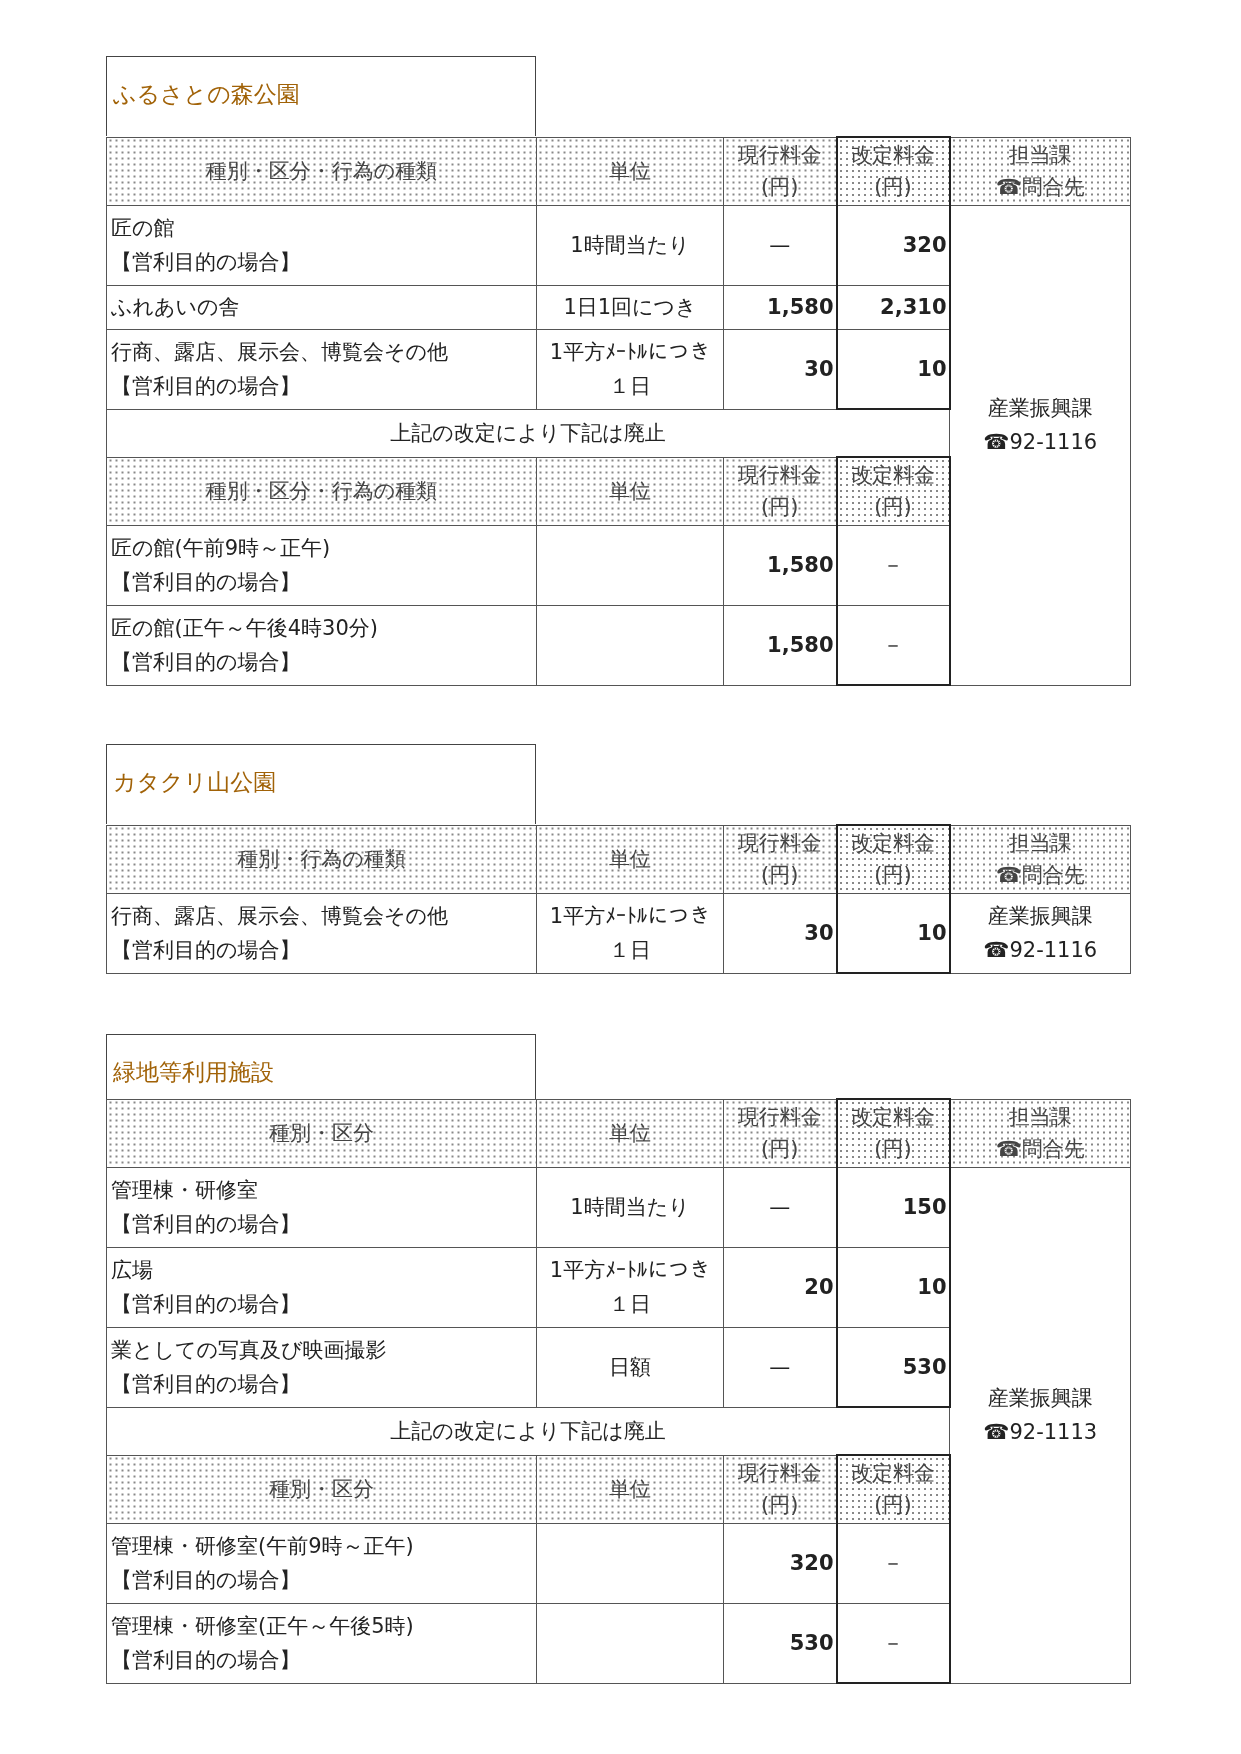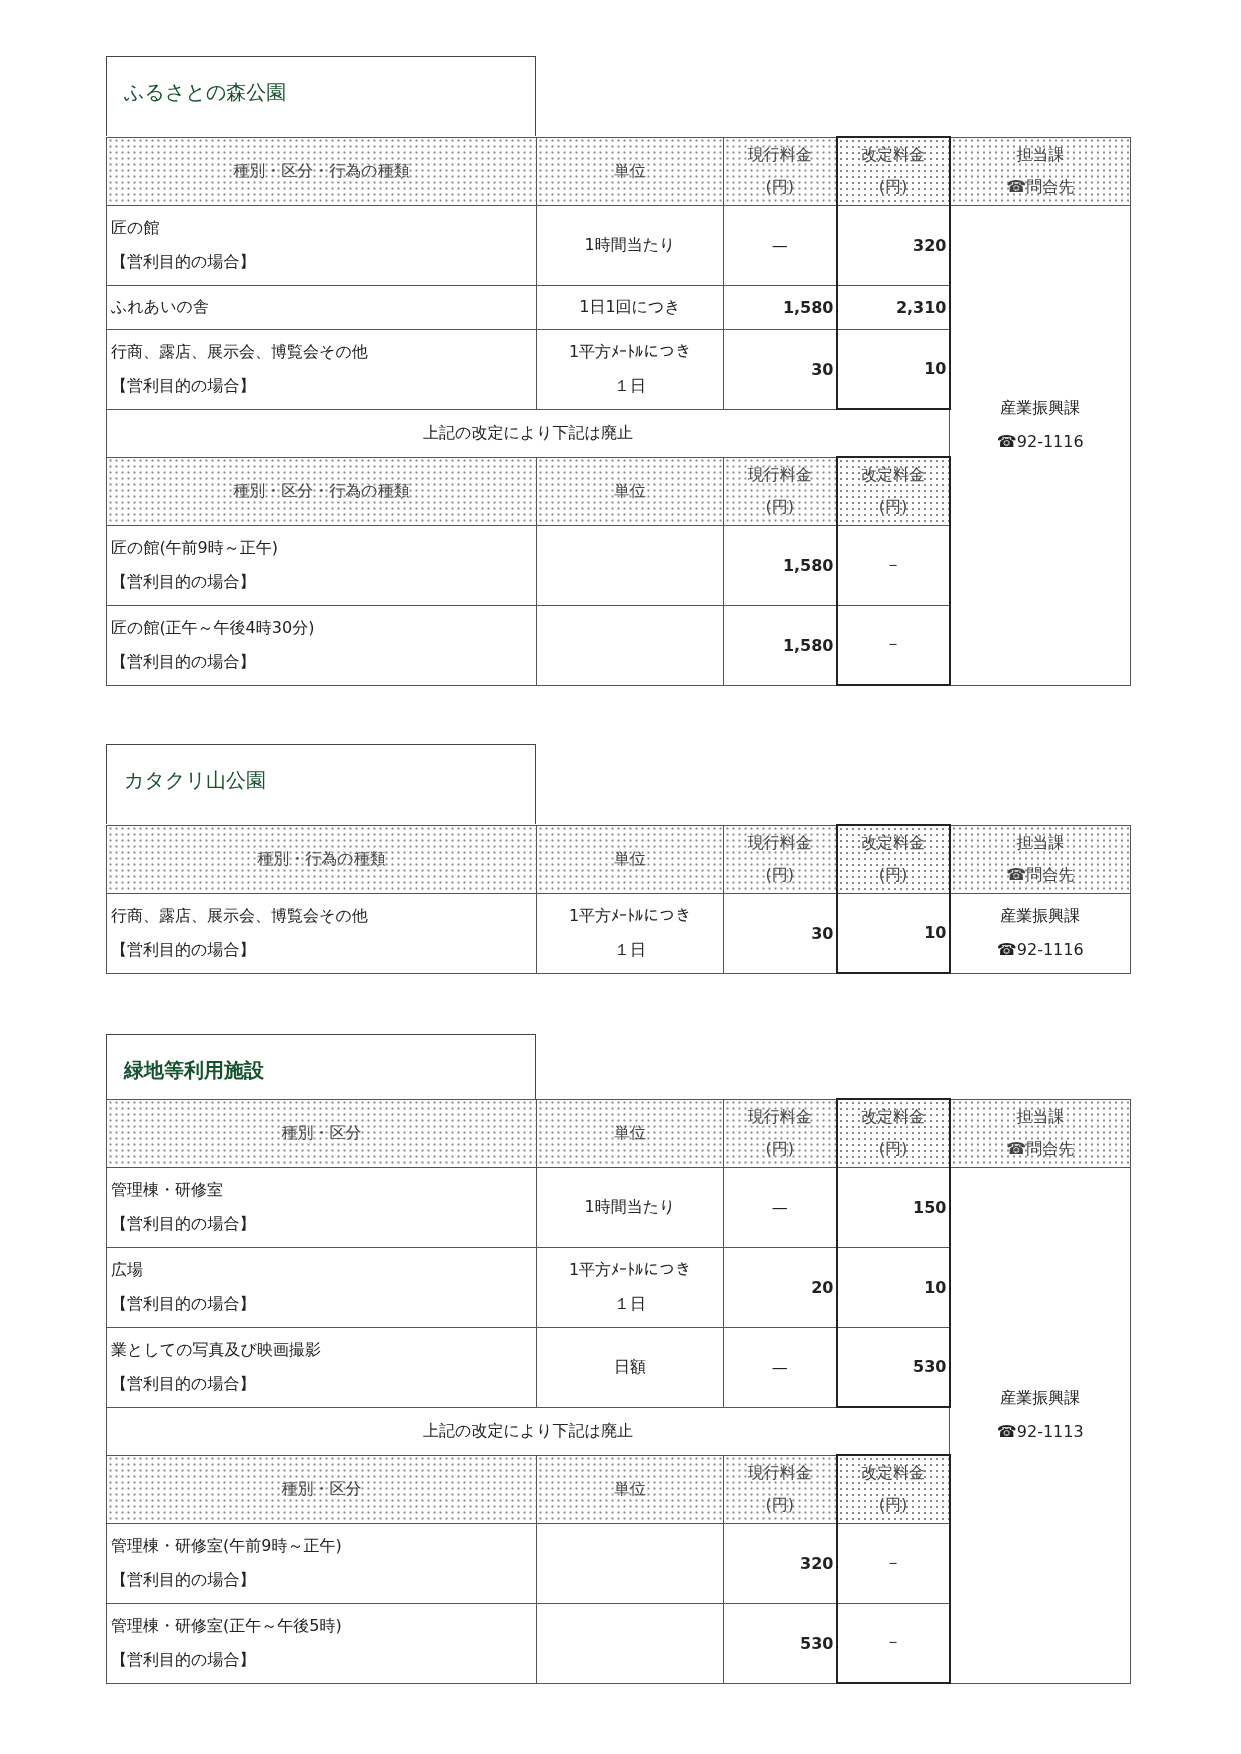--- a/index.html
+++ b/index.html
@@ -1,20 +1,20 @@
 <!DOCTYPE html>
 <html><head>
 <meta charset="utf-8">
 <style>
   html, body { margin:0; padding:0; background:#ffffff; }
   body { width:1241px; height:1754px; position:relative; font-family:"DejaVu Sans", sans-serif; color:#222; }
   .section { position:absolute; left:106px; width:1024px; }
   .title-box { position:absolute; left:0; top:0; width:430px; border:1.5px solid #444; border-bottom:none; box-sizing:border-box; background:#fff; }
-  .title-box span { position:absolute; left:17px; font-size:20px; color:#14532d; }
-  table.fees { position:absolute; left:0; border-collapse:collapse; table-layout:fixed; width:1024px; font-size:16px; }
+  .title-box span { position:absolute; left:6px; font-size:23px; color:#a16207; }
+  table.fees { position:absolute; left:0; border-collapse:collapse; table-layout:fixed; width:1024px; font-size:21px; }
   table.fees td { border:1.3px solid #555; padding:0 4px; box-sizing:border-box; vertical-align:middle; }
   .dots { background-color:#fff; background-image:radial-gradient(#888 0.8px, transparent 1.1px); background-size:6px 6px; }
   .hd { text-align:center; color:#444; line-height:32px; }
   .c-name { text-align:left; line-height:34px; }
   .c-unit { text-align:center; line-height:34px; }
   .c-num { text-align:right; padding-right:2px !important;font-weight:bold; }
   .c-dash { text-align:center; }
   .thick-l { border-left:2.6px solid #222 !important; }
   .thick-r { border-right:2.6px solid #222 !important;margin-left:44px; }
   .thick-t { border-top:2.6px solid #222 !important; }
@@ -170,21 +170,21 @@
       <td class="dept lines">
             <span>産業振興課</span>
             <span>☎92-1116</span>
           </td>
     </tr>
   </tbody>
     </table>
 </div>
 
 <div class="section" style="top:1034px;">
-  <div class="title-box" style="height:97px;font-weight:bold;">
+  <div class="title-box" style="height:97px;">
     <span style="top:22px;">緑地等利用施設</span>
   </div>
   <table class="fees" style="top:64px;">
     <colgroup>
         <col style="width:430px">
         <col style="width:187px">
         <col style="width:113px">
         <col style="width:113px">
         <col style="width:181px">
       </colgroup>

